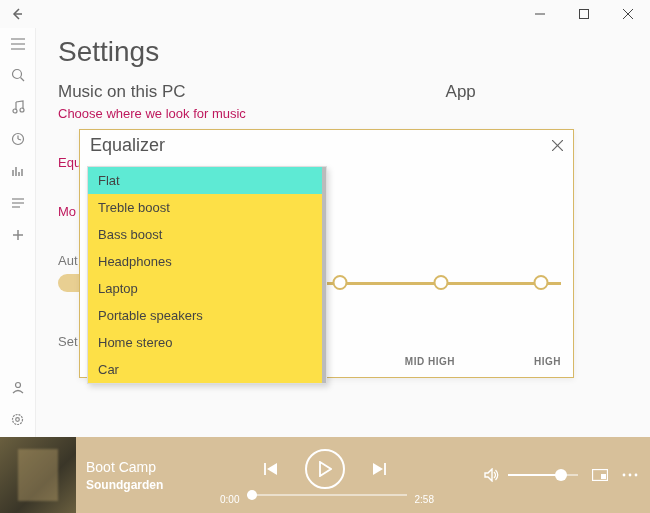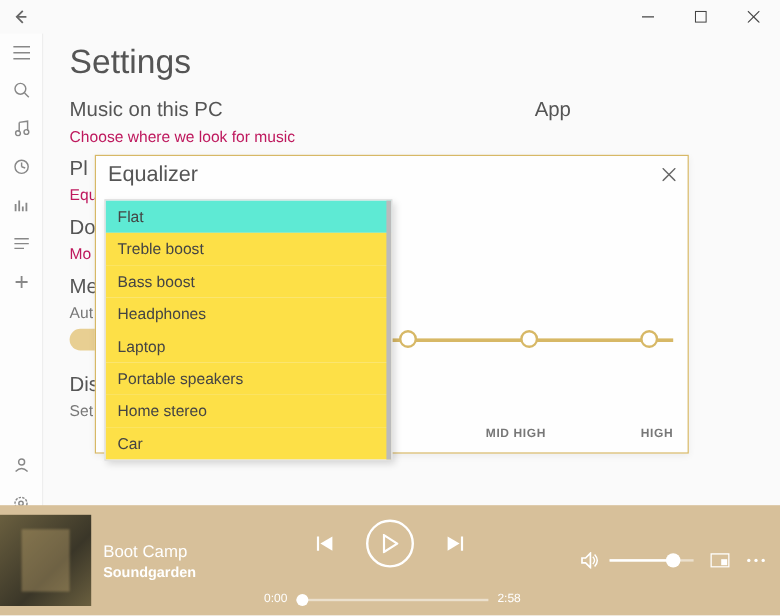--- a/index.html
+++ b/index.html
@@ -50,20 +50,21 @@
     color: #666;
   }
   .page-title {
     font-size: 28px; font-weight: 300; color: #555;
     margin-bottom: 8px;
   }
   .row-heads { display: flex; }
   .section-title {
     font-size: 17px; font-weight: 400; color: #555;
     margin-top: 6px;
+    text-align: center;
   }
   .section-title.app { margin-left: 260px; }
   .link {
     color: #be185d; font-size: 13px; margin-top: 4px;
     cursor: pointer;
   }
   .sub {
     font-size: 13px; color: #777; margin-top: 4px;
   }
   .block { margin-bottom: 8px; margin-top: 10px; }
@@ -130,21 +131,21 @@
   }
   .dropdown .item.sel {
     background: #5eead4;
   }
   .dropdown .scrollbar {
     position:absolute; right:0; top:0; width:4px; height:220px;
     background:#bbb;
   }
   
   .player {
-    position: absolute; left:0; right:0; bottom:0; height: 92px;
+    position: absolute; left:0; right:0; bottom:0; height: 76px;
     background: #d7c09a;
     color: #fff;
     display: flex; align-items: center;
   }
   .art {
     width: 76px; height: 76px;
     background: linear-gradient(135deg,#6a5f3f,#3a3628 60%,#6a5f3f);
     position: relative;
     flex-shrink:0;
   }
@@ -160,21 +161,21 @@
     position:absolute; left:50%; top:12px; transform:translateX(-50%);
     display:flex; align-items:center; gap:26px;
     color:#fff;
   }
   .play-btn {
     width: 40px; height: 40px; border: 2px solid #fff; border-radius:50%;
     display:flex; align-items:center; justify-content:center;
   }
   .progress {
     position:absolute; left:220px; right:216px; bottom:8px;
-    display:flex; align-items:center; gap:8px;
+    display:flex; align-items:flex-start; gap:8px;
     font-size: 10px; color:#fff;
   }
   .progress .bar {
     flex:1; height:2px; background:rgba(255,255,255,0.5);
     position:relative;
   }
   .progress .bar::before{
     content:""; position:absolute; left:0; width:12px; top:-4px;
     height:10px; width:10px; border-radius:50%; background:#fff;
   }

